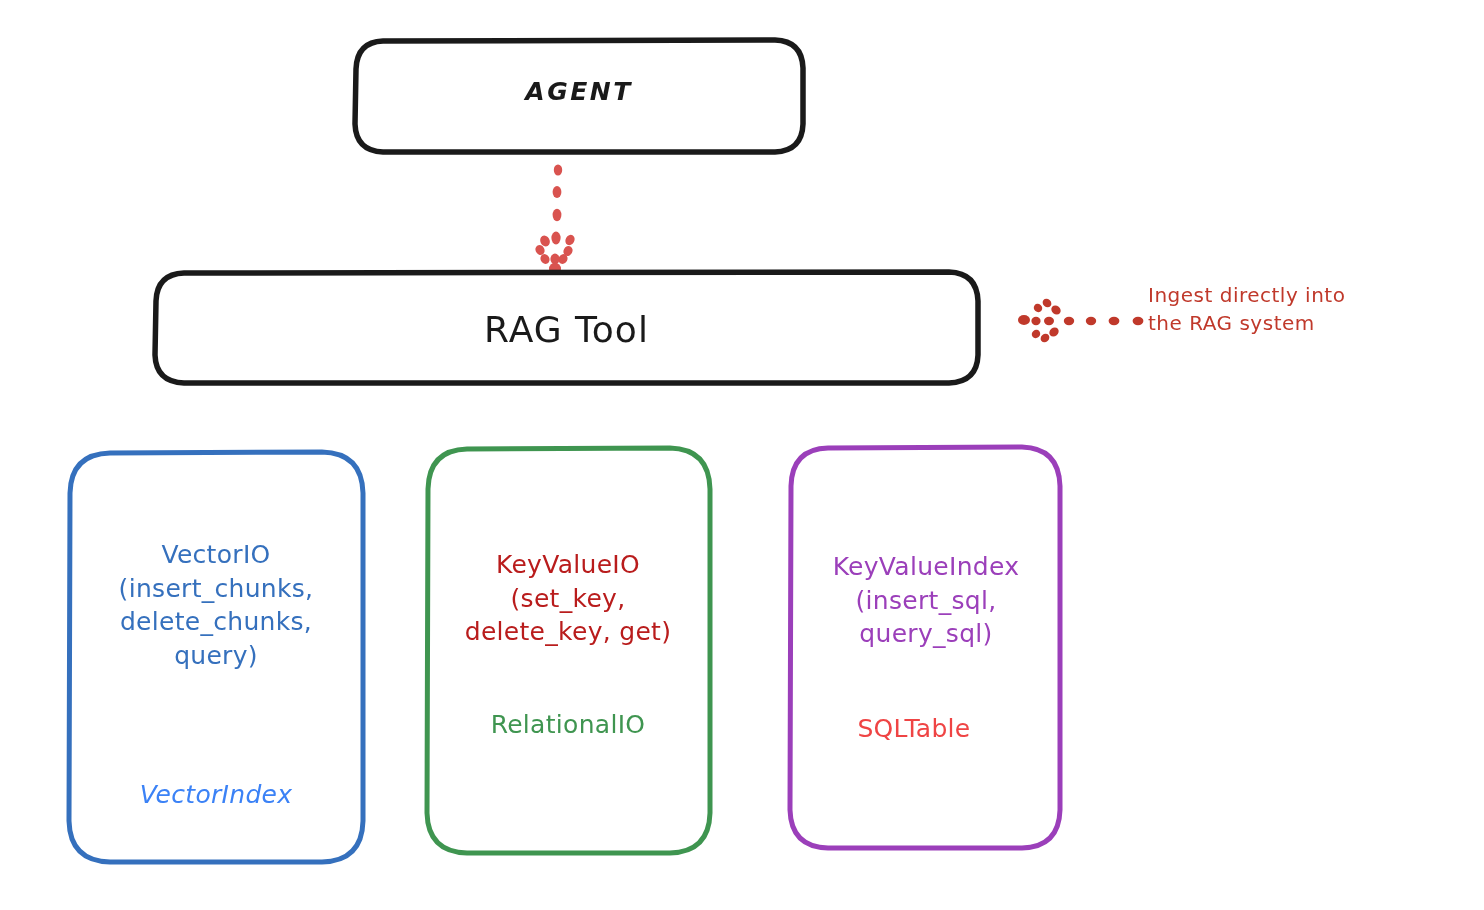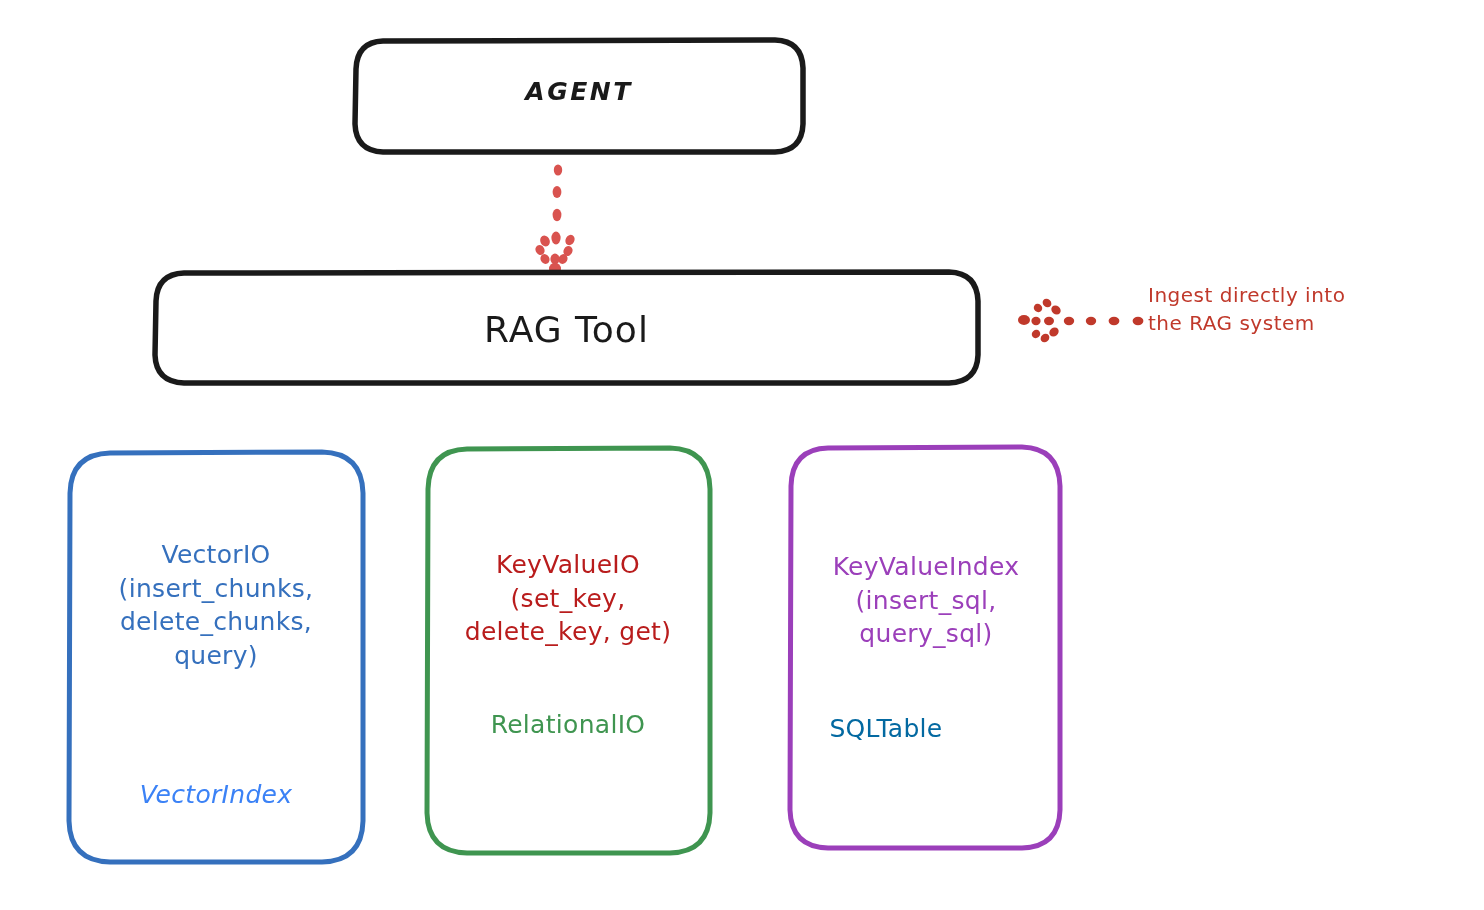--- a/index.html
+++ b/index.html
@@ -64,21 +64,21 @@
     white-space: pre-line;
     line-height: 1.34;
     font-size: 25px;
     letter-spacing: 0.3px;
   }
   #vectorio-ops   { left: 69px;  top: 532px; width: 294px; color: #3570bd; margin-top: 6px; }
   #vectorio-index { left: 69px;  top: 778px; width: 294px; color: #3b82f6; font-style: italic; }
   #keyvalueio-ops   { left: 424px; top: 548px; width: 288px; color: #b91c1c; }
   #keyvalueio-index { left: 424px; top: 708px; width: 288px; color: #3f9550; }
   #relationalio-ops   { left: 790px; top: 550px; width: 272px; color: #9b3fba; }
-  #relationalio-index { left: 750px; top: 712px; width: 272px; color: #0369a1; }
+  #relationalio-index { left: 778px; top: 712px; width: 272px; color: #ef4444; }
 </style>
 </head>
 <body>
 
 <svg id="canvas" viewBox="0 0 1484 910" xmlns="http://www.w3.org/2000/svg">
 
   <g>
     <path d="M 383 41 L 775 40 Q 802 41 803 68 L 803 124 Q 802 151 775 152 L 383 152 Q 356 151 355 124 L 356 69 Q 357 42 383 41 Z" fill="#ffffff" stroke="#1a1a1a" stroke-width="5.5" stroke-linecap="round" stroke-linejoin="round"></path>
   </g>
 

